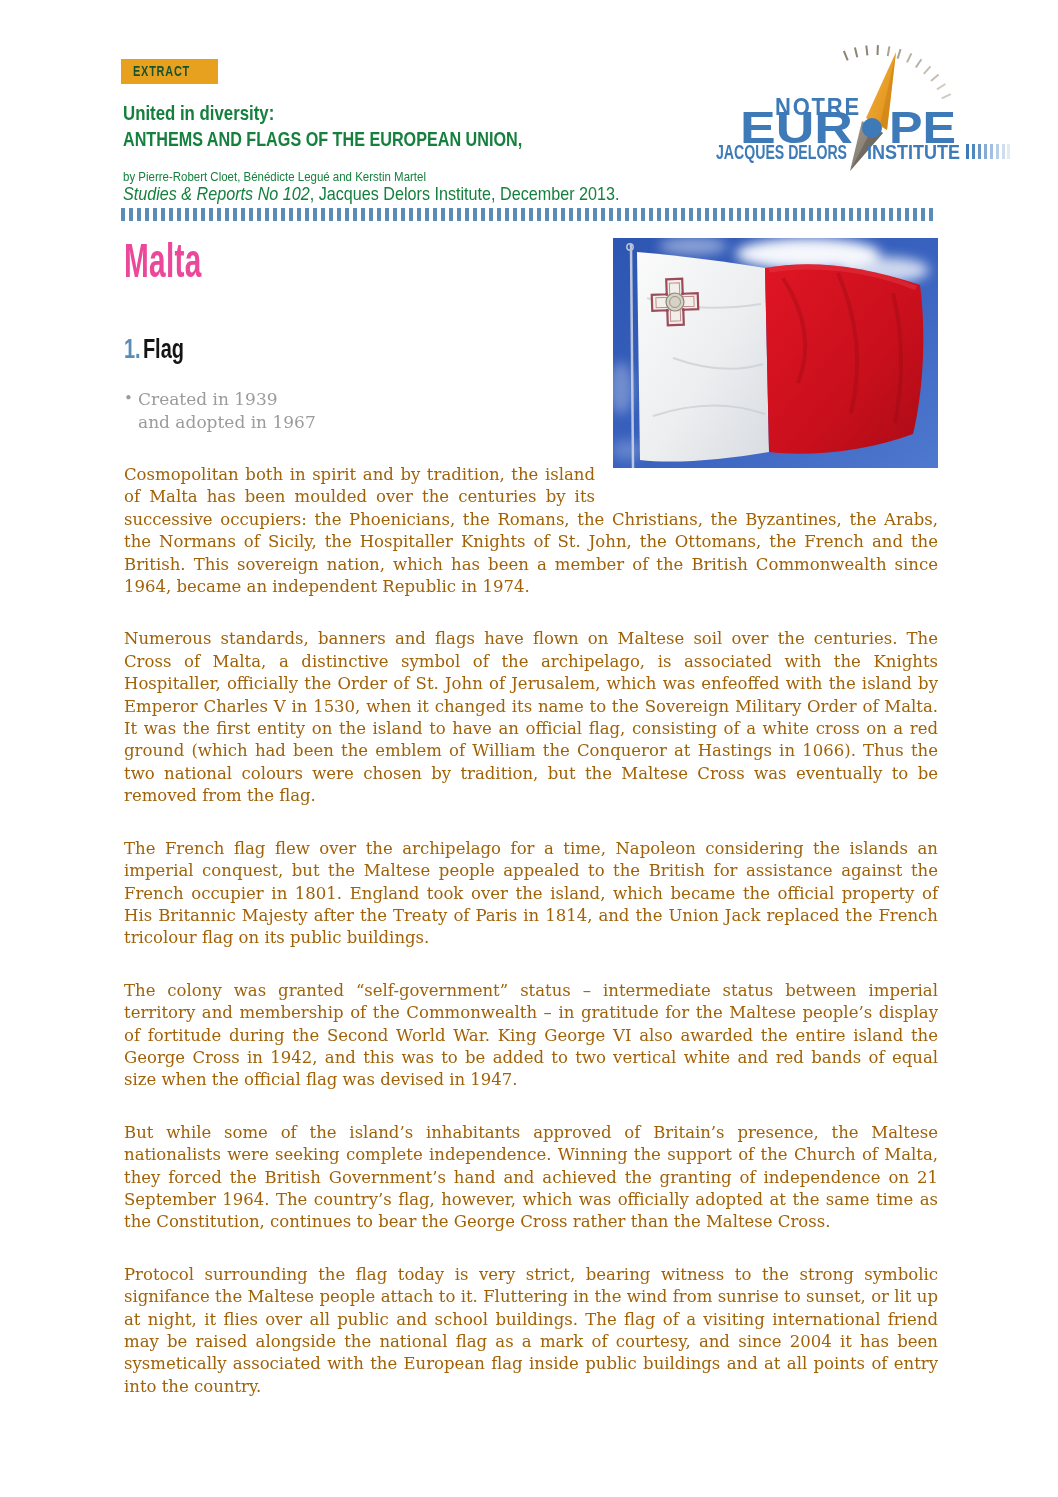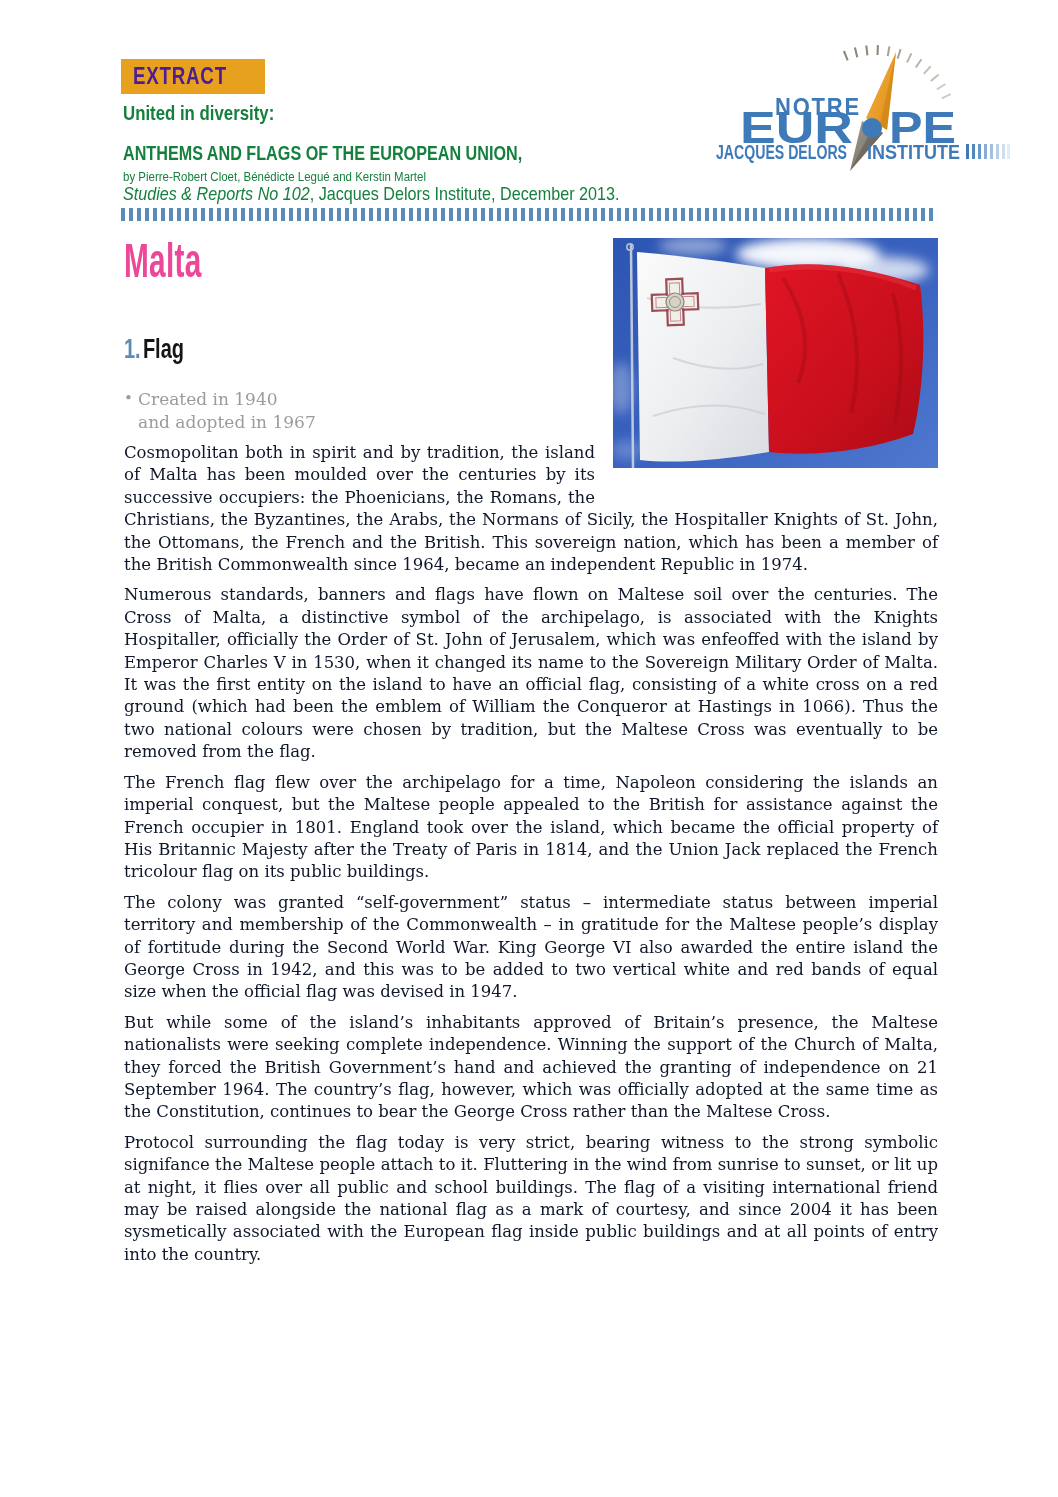--- a/index.html
+++ b/index.html
@@ -9,36 +9,36 @@
     position: relative;
     font-family: "DejaVu Serif", serif;
     color: #1e1e1e;
     overflow: hidden;
   }
   .cond { display: inline-block; transform-origin: 0 50%; }
 
   
   .badge {
     position: absolute; left: 121px; top: 59px;
-    background: #e8a11f; color: #4c1d95;
-    font-family: "Liberation Sans", sans-serif;
-    font-weight: bold; font-size: 24px; letter-spacing: 1px;
+    background: #e8a11f; color: #14532d;
+    font-family: "Liberation Sans", sans-serif;
+    font-weight: bold; font-size: 14px; letter-spacing: 1px;
     padding: 5px 12px 6px 12px; line-height: 1;
   }
   .badge .cond { transform: scaleX(0.78); }
   .title-block {
     position: absolute; left: 123px; top: 100px;
     font-family: "Liberation Sans", sans-serif;
     color: #15803d; white-space: nowrap;
   }
   .title-line1 { font-weight: bold; font-size: 21px; line-height: 26px; }
   .title-line1 .cond { transform: scaleX(0.80); }
-  .title-line2 { font-weight: bold; font-size: 21px; line-height: 26px; margin-top: 14px; }
+  .title-line2 { font-weight: bold; font-size: 21px; line-height: 26px; }
   .title-line2 .cond { transform: scaleX(0.77); }
-  .byline { font-size: 13.5px; line-height: 17px; margin-top: 2px; }
+  .byline { font-size: 13.5px; line-height: 17px; margin-top: 16px; }
   .byline .cond { transform: scaleX(0.85); }
   .source { font-size: 19px; line-height: 17px; }
   .source .cond { transform: scaleX(0.85); }
   .source .it { font-style: italic; }
 
   
   .logo { position: absolute; left: 710px; top: 40px; width: 300px; height: 140px; }
 
   
   .divider {
@@ -71,24 +71,24 @@
   h2.section .num { color: #5b8cb8; margin-right: 3px; }
   h2.section .lbl { color: #151515; }
   .bullet {
     margin-top: 26px;
     color: #9b9b9b; font-size: 17px; line-height: 23px;
     padding-left: 14px; position: relative;
     max-width: 280px;
   }
   .bullet .marker { position: absolute; left: 0; top: -1px; font-size: 15px; }
   .content p {
-    margin-top: 8px;
+    margin-top: 30px;
     font-size: 16.5px; line-height: 22.4px;
     text-align: justify;
-    color: #0f172a;
+    color: #a16207;
   }
 </style>
 </head>
 <body>
 
 <div class="badge"><span class="cond">EXTRACT</span></div>
 
 <div class="title-block">
   <div class="title-line1"><span class="cond">United in diversity:</span></div>
   <div class="title-line2"><span class="cond">ANTHEMS AND FLAGS OF THE EUROPEAN UNION,</span></div>
@@ -219,21 +219,21 @@
   </figure>
 
   <h1 class="country"><span class="cond">Malta</span></h1>
 
   <h2 class="section">
     <span class="cond"><span class="num">1.</span><span class="lbl">Flag</span></span>
   </h2>
 
   <div class="bullet">
     <span class="marker">•</span>
-    <div>Created in 1940</div>
+    <div>Created in 1939</div>
     <div>and adopted in 1967</div>
   </div>
 
   <p>Cosmopolitan both in spirit and by tradition, the island of Malta has been moulded over the centuries by its successive occupiers: the Phoenicians, the Romans, the Christians, the Byzantines, the Arabs, the Normans of Sicily, the Hospitaller Knights of St. John, the Ottomans, the French and the British. This sovereign nation, which has been a member of the British Commonwealth since 1964, became an independent Republic in 1974.</p>
   <p>Numerous standards, banners and flags have flown on Maltese soil over the centuries. The Cross of Malta, a distinctive symbol of the archipelago, is associated with the Knights Hospitaller, officially the Order of St. John of Jerusalem, which was enfeoffed with the island by Emperor Charles V in 1530, when it changed its name to the Sovereign Military Order of Malta. It was the first entity on the island to have an official flag, consisting of a white cross on a red ground (which had been the emblem of William the Conqueror at Hastings in 1066). Thus the two national colours were chosen by tradition, but the Maltese Cross was eventually to be removed from the flag.</p>
   <p>The French flag flew over the archipelago for a time, Napoleon considering the islands an imperial conquest, but the Maltese people appealed to the British for assistance against the French occupier in 1801. England took over the island, which became the official property of His Britannic Majesty after the Treaty of Paris in 1814, and the Union Jack replaced the French tricolour flag on its public buildings.</p>
   <p>The colony was granted “self-government” status – intermediate status between imperial territory and membership of the Commonwealth – in gratitude for the Maltese people’s display of fortitude during the Second World War. King George VI also awarded the entire island the George Cross in 1942, and this was to be added to two vertical white and red bands of equal size when the official flag was devised in 1947.</p>
   <p>But while some of the island’s inhabitants approved of Britain’s presence, the Maltese nationalists were seeking complete independence. Winning the support of the Church of Malta, they forced the British Government’s hand and achieved the granting of independence on 21 September 1964. The country’s flag, however, which was officially adopted at the same time as the Constitution, continues to bear the George Cross rather than the Maltese Cross.</p>
   <p>Protocol surrounding the flag today is very strict, bearing witness to the strong symbolic signifance the Maltese people attach to it. Fluttering in the wind from sunrise to sunset, or lit up at night, it flies over all public and school buildings. The flag of a visiting international friend may be raised alongside the national flag as a mark of courtesy, and since 2004 it has been sysmetically associated with the European flag inside public buildings and at all points of entry into the country.</p>
 

